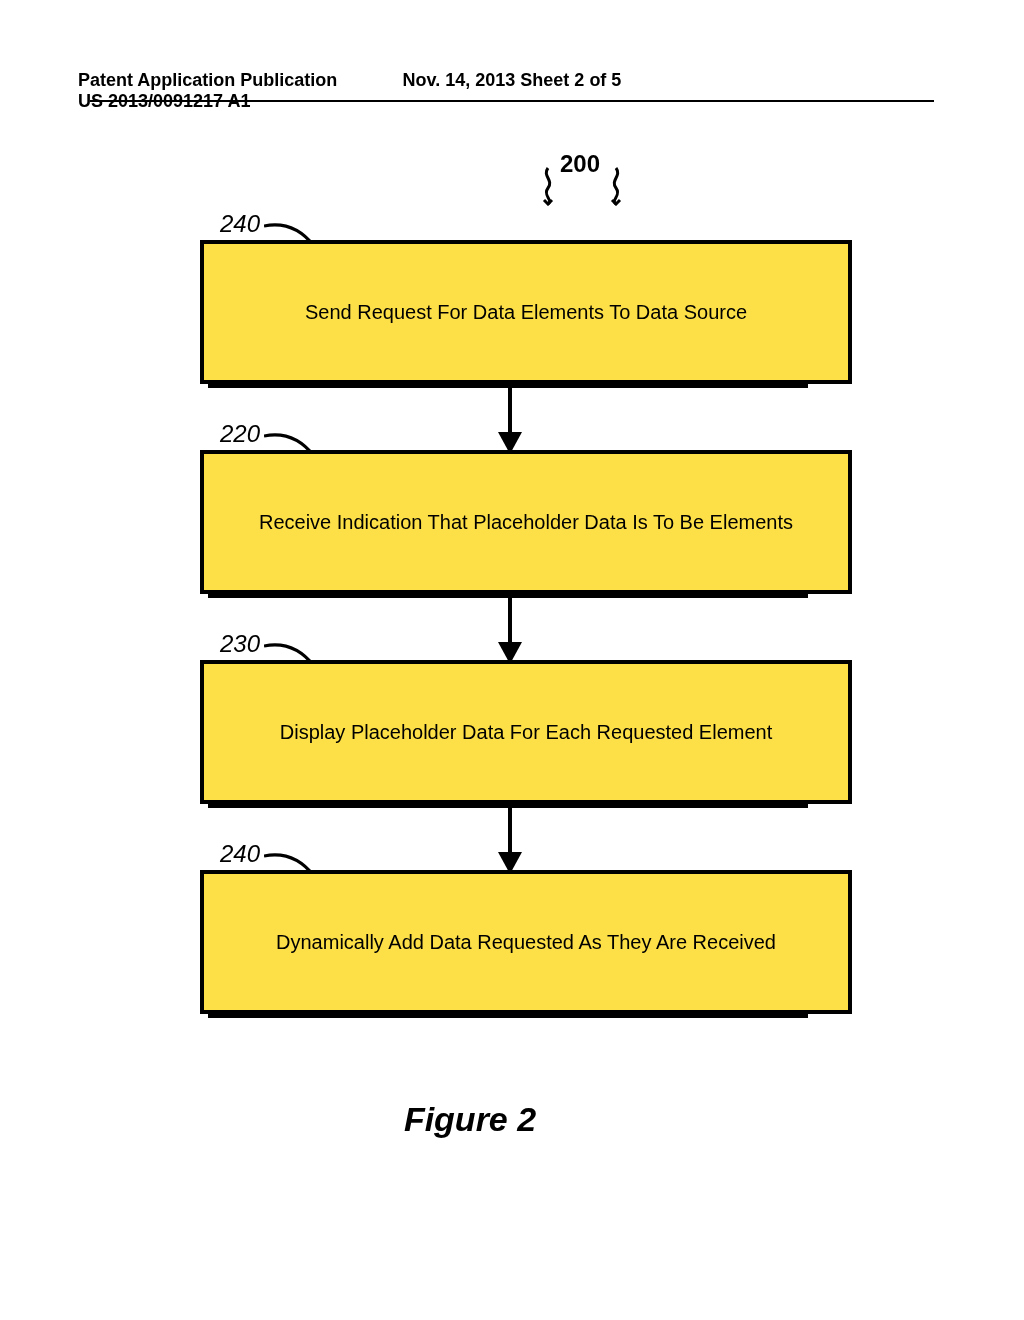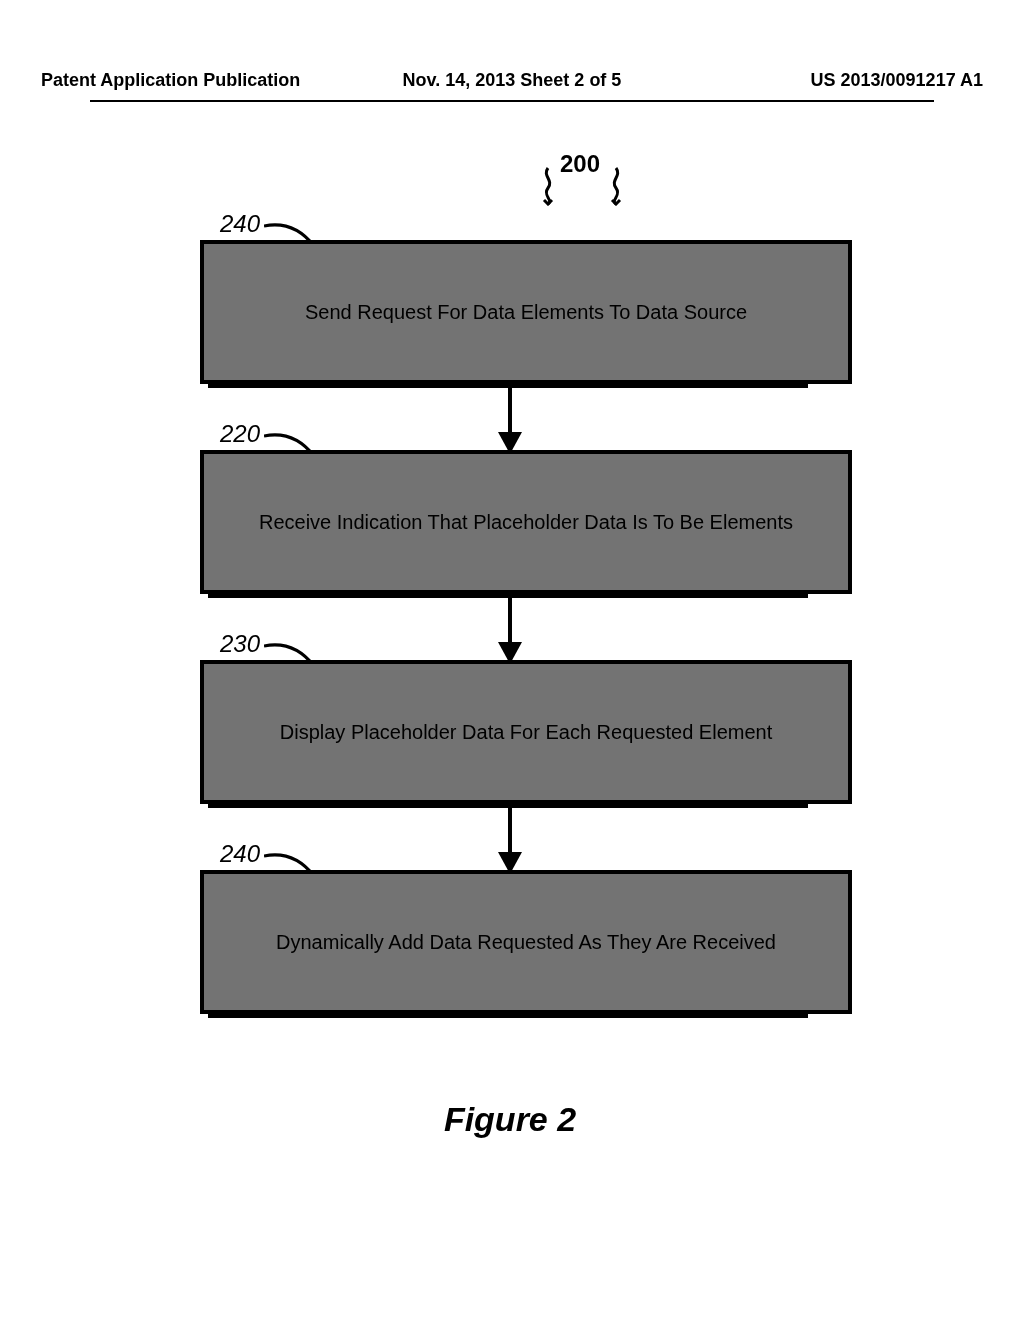--- a/index.html
+++ b/index.html
@@ -9,26 +9,27 @@
     background: #fff;
     width: 1024px;
     height: 1320px;
     position: relative;
   }
   .header {
     position: absolute;
     top: 70px;
     left: 0;
     right: 0;
-    padding: 0 41px;
+    padding: 0 78px;
     display: flex;
     justify-content: space-between;
     align-items: baseline;
     font-size: 18px;
     font-weight: bold;
+    flex-direction: column;
   }
   .header-center {
     position: absolute;
     left: 50%;
     transform: translateX(-50%);
     white-space: nowrap;
   }
   .header-rule {
     position: absolute;
     top: 100px;
@@ -65,21 +66,21 @@
     width: 600px;
     height: 140px;
     background: #000;
   }
   .box {
     position: absolute;
     top: 0;
     left: 0;
     width: 596px;
     height: 136px;
-    background: #737373;
+    background: #fde047;
     border: 4px solid #000;
     display: flex;
     align-items: center;
     justify-content: center;
     text-align: center;
     font-size: 20px;
     padding: 0 24px;
     box-sizing: content-box;
   }
   .box .txt { max-width: 560px; }
@@ -100,21 +101,20 @@
     width: 40px;
     height: 70px;
   }
   .figure-caption {
     position: absolute;
     width: 940px;
     text-align: center;
     font-style: italic;
     font-weight: bold;
     font-size: 34px;
-    padding-left: 40px;
   }
 </style>
 </head>
 <body>
 
 <div class="header">
   <span>Patent Application Publication</span>
   <span class="header-center">Nov. 14, 2013  Sheet 2 of 5</span>
   <span>US 2013/0091217 A1</span>
 </div>

